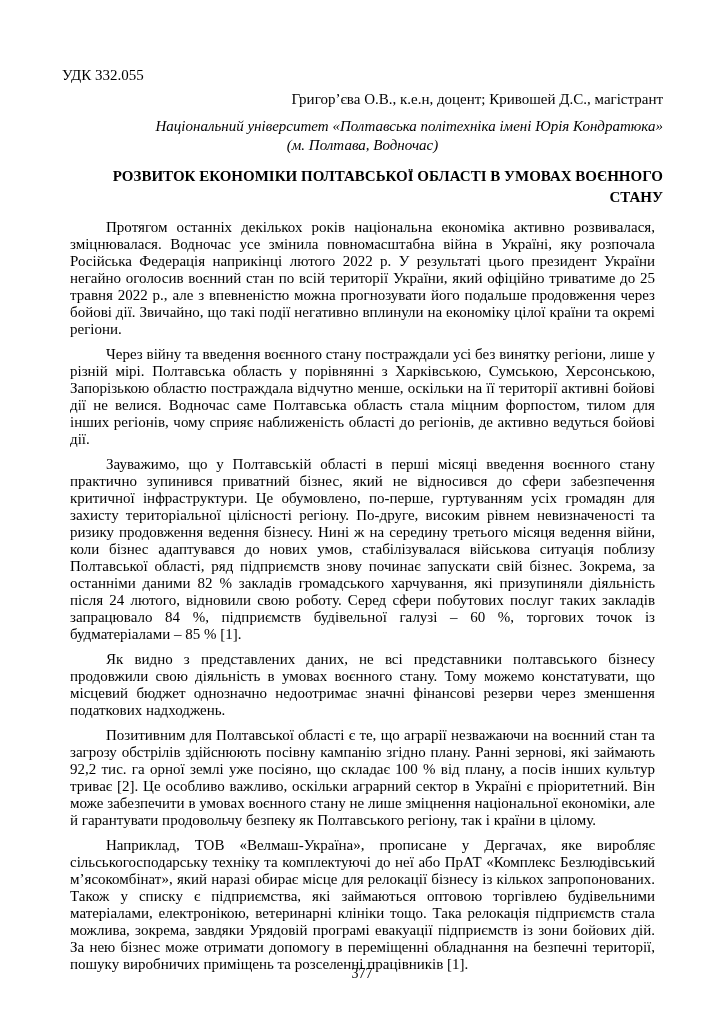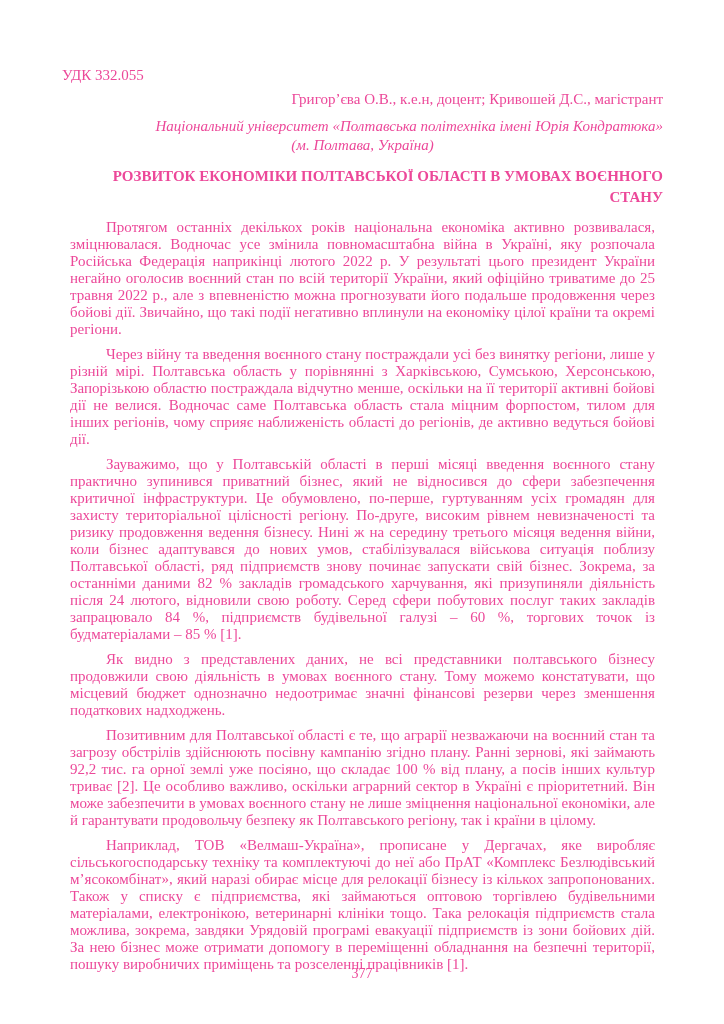--- a/index.html
+++ b/index.html
@@ -6,21 +6,21 @@
     margin: 0;
     padding: 0;
     background: #ffffff;
   }
   .page {
     position: relative;
     width: 724px;
     height: 1024px;
     box-sizing: border-box;
     background: #ffffff;
-    color: #ec4899;
+    color: #000000;
     font-family: "Liberation Serif", serif;
     padding: 66px 61px 0 62px;
     overflow: hidden;
   }
   .udc {
     font-size: 15px;
     line-height: 19px;
     margin-bottom: 5px;
   }
   .authors {
@@ -67,21 +67,21 @@
     font-size: 14px;
   }
 </style>
 </head>
 <body>
 
 <div class="page">
   <div class="udc">УДК 332.055</div>
   <div class="authors">Григор’єва О.В., к.е.н, доцент; Кривошей Д.С., магістрант</div>
   <div class="affiliation">Національний університет «Полтавська політехніка імені Юрія Кондратюка»</div>
-  <div class="location">(м. Полтава, Україна)</div>
+  <div class="location">(м. Полтава, Водночас)</div>
   <h1 class="title">РОЗВИТОК ЕКОНОМІКИ ПОЛТАВСЬКОЇ ОБЛАСТІ В УМОВАХ ВОЄННОГО СТАНУ</h1>
   <div class="body-text">
     <p>Протягом останніх декількох років національна економіка активно розвивалася, зміцнювалася. Водночас усе змінила повномасштабна війна в Україні, яку розпочала Російська Федерація наприкінці лютого 2022 р. У результаті цього президент України негайно оголосив воєнний стан по всій території України, який офіційно триватиме до 25 травня 2022 р., але з впевненістю можна прогнозувати його подальше продовження через бойові дії. Звичайно, що такі події негативно вплинули на економіку цілої країни та окремі регіони.</p>
     <p>Через війну та введення воєнного стану постраждали усі без винятку регіони, лише у різній мірі. Полтавська область у порівнянні з Харківською, Сумською, Херсонською, Запорізькою областю постраждала відчутно менше, оскільки на її території активні бойові дії не велися. Водночас саме Полтавська область стала міцним форпостом, тилом для інших регіонів, чому сприяє наближеність області до регіонів, де активно ведуться бойові дії.</p>
     <p>Зауважимо, що у Полтавській області в перші місяці введення воєнного стану практично зупинився приватний бізнес, який не відносився до сфери забезпечення критичної інфраструктури. Це обумовлено, по-перше, гуртуванням усіх громадян для захисту територіальної цілісності регіону. По-друге, високим рівнем невизначеності та ризику продовження ведення бізнесу. Нині ж на середину третього місяця ведення війни, коли бізнес адаптувався до нових умов, стабілізувалася військова ситуація поблизу Полтавської області, ряд підприємств знову починає запускати свій бізнес. Зокрема, за останніми даними 82 % закладів громадського харчування, які призупиняли діяльність після 24 лютого, відновили свою роботу. Серед сфери побутових послуг таких закладів запрацювало 84 %, підприємств будівельної галузі – 60 %, торгових точок із будматеріалами – 85 % [1].</p>
     <p>Як видно з представлених даних, не всі представники полтавського бізнесу продовжили свою діяльність в умовах воєнного стану. Тому можемо констатувати, що місцевий бюджет однозначно недоотримає значні фінансові резерви через зменшення податкових надходжень.</p>
     <p>Позитивним для Полтавської області є те, що аграрії незважаючи на воєнний стан та загрозу обстрілів здійснюють посівну кампанію згідно плану. Ранні зернові, які займають 92,2 тис. га орної землі уже посіяно, що складає 100 % від плану, а посів інших культур триває [2]. Це особливо важливо, оскільки аграрний сектор в Україні є пріоритетний. Він може забезпечити в умовах воєнного стану не лише зміцнення національної економіки, але й гарантувати продовольчу безпеку як Полтавського регіону, так і країни в цілому.</p>
     <p>Наприклад, ТОВ «Велмаш-Україна», прописане у Дергачах, яке виробляє сільськогосподарську техніку та комплектуючі до неї або ПрАТ «Комплекс Безлюдівський м’ясокомбінат», який наразі обирає місце для релокації бізнесу із кількох запропонованих. Також у списку є підприємства, які займаються оптовою торгівлею будівельними матеріалами, електронікою, ветеринарні клініки тощо. Така релокація підприємств стала можлива, зокрема, завдяки Урядовій програмі евакуації підприємств із зони бойових дій. За нею бізнес може отримати допомогу в переміщенні обладнання на безпечні території, пошуку виробничих приміщень та розселенні працівників [1].</p>
   </div>
   <div class="page-number">377</div>

